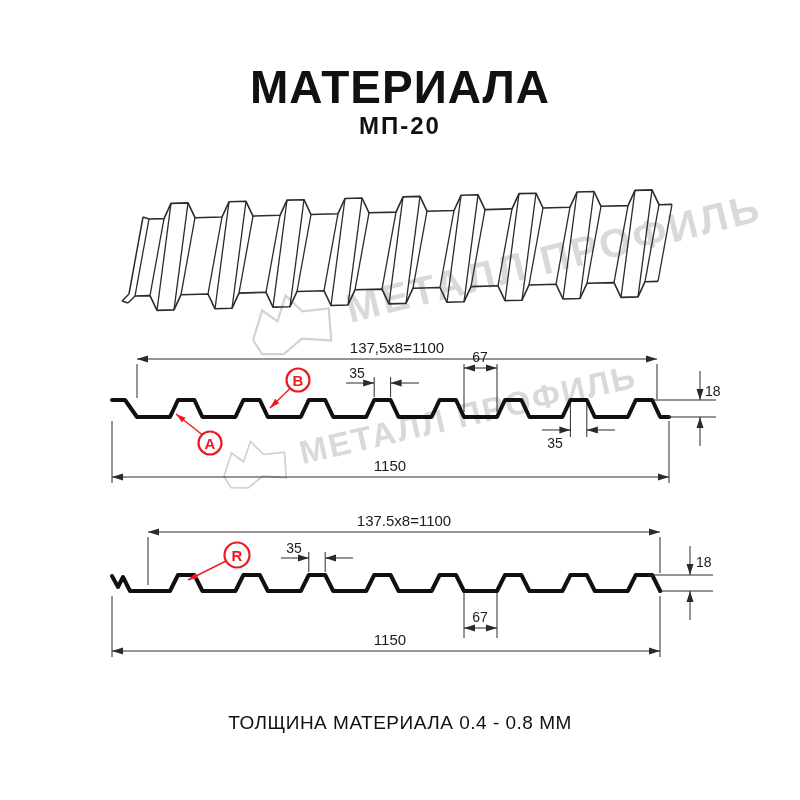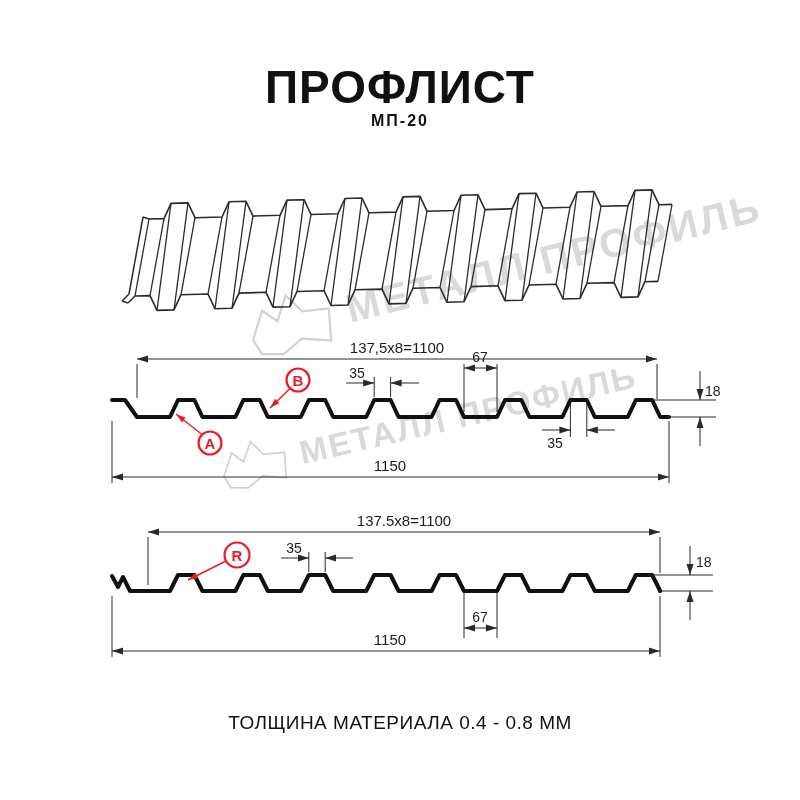--- a/index.html
+++ b/index.html
@@ -1,21 +1,21 @@
 <!DOCTYPE html>
 <html><head>
 <meta charset="utf-8">
 <style>
   html,body{margin:0;padding:0;background:#fff;}
   .page{position:relative;width:800px;height:800px;background:#fff;overflow:hidden;
         font-family:"Liberation Sans",sans-serif;color:#1a1a1a;}
   .title{position:absolute;left:0;top:60px;width:800px;text-align:center;
          font-size:46px;font-weight:800;letter-spacing:1px;color:#111;z-index:3;}
   .subtitle{position:absolute;left:0;top:112px;width:800px;text-align:center;
-         font-size:16px;font-weight:700;letter-spacing:2px;color:#111;z-index:3;}
+         font-size:24px;font-weight:700;letter-spacing:2px;color:#111;z-index:3;}
   .footer{position:absolute;left:0;top:712px;width:800px;text-align:center;
          font-size:19px;font-weight:400;letter-spacing:.5px;color:#111;z-index:3;}
   .wm{position:absolute;white-space:nowrap;z-index:1;transform-origin:0 50%;
       color:#d9d9d9;font-weight:700;display:flex;align-items:center;}
   #wm1{left:248px;top:302px;transform:rotate(-14deg);}
   #wm1 .wmtext{font-size:40px;letter-spacing:3px;padding-left:14px;}
   #wm2{left:220px;top:446px;transform:rotate(-13deg);}
   #wm2 .wmtext{font-size:33px;letter-spacing:2px;padding-left:12px;}
   .wm svg{display:block;}
   svg.drawing{position:absolute;left:0;top:0;z-index:2;}
@@ -24,21 +24,21 @@
   .prof{fill:none;stroke:#101010;stroke-width:4;stroke-linejoin:round;stroke-linecap:round;}
   .dim{stroke:#2a2a2a;stroke-width:1;fill:none;}
   .red{stroke:#ec1b23;fill:none;}
   text.redt{fill:#ec1b23;font-weight:bold;font-size:15px;}
 </style>
 </head>
 <body>
 
 <div class="page">
 
-  <div class="title">ПРОФЛИСТ</div>
+  <div class="title">МАТЕРИАЛА</div>
   <div class="subtitle">МП-20</div>
 
   <div class="wm" id="wm1">
     <svg width="88" height="64" viewBox="0 0 100 72">
       <polygon points="4,44 22,14 36,30 52,4 66,26 96,30 90,66 58,56 34,68 10,62" fill="none" stroke="#d2d2d2" stroke-width="2.5"></polygon>
     </svg>
     <span class="wmtext">МЕТАЛЛ ПРОФИЛЬ</span>
   </div>
   <div class="wm" id="wm2">
     <svg width="70" height="51" viewBox="0 0 100 72">

